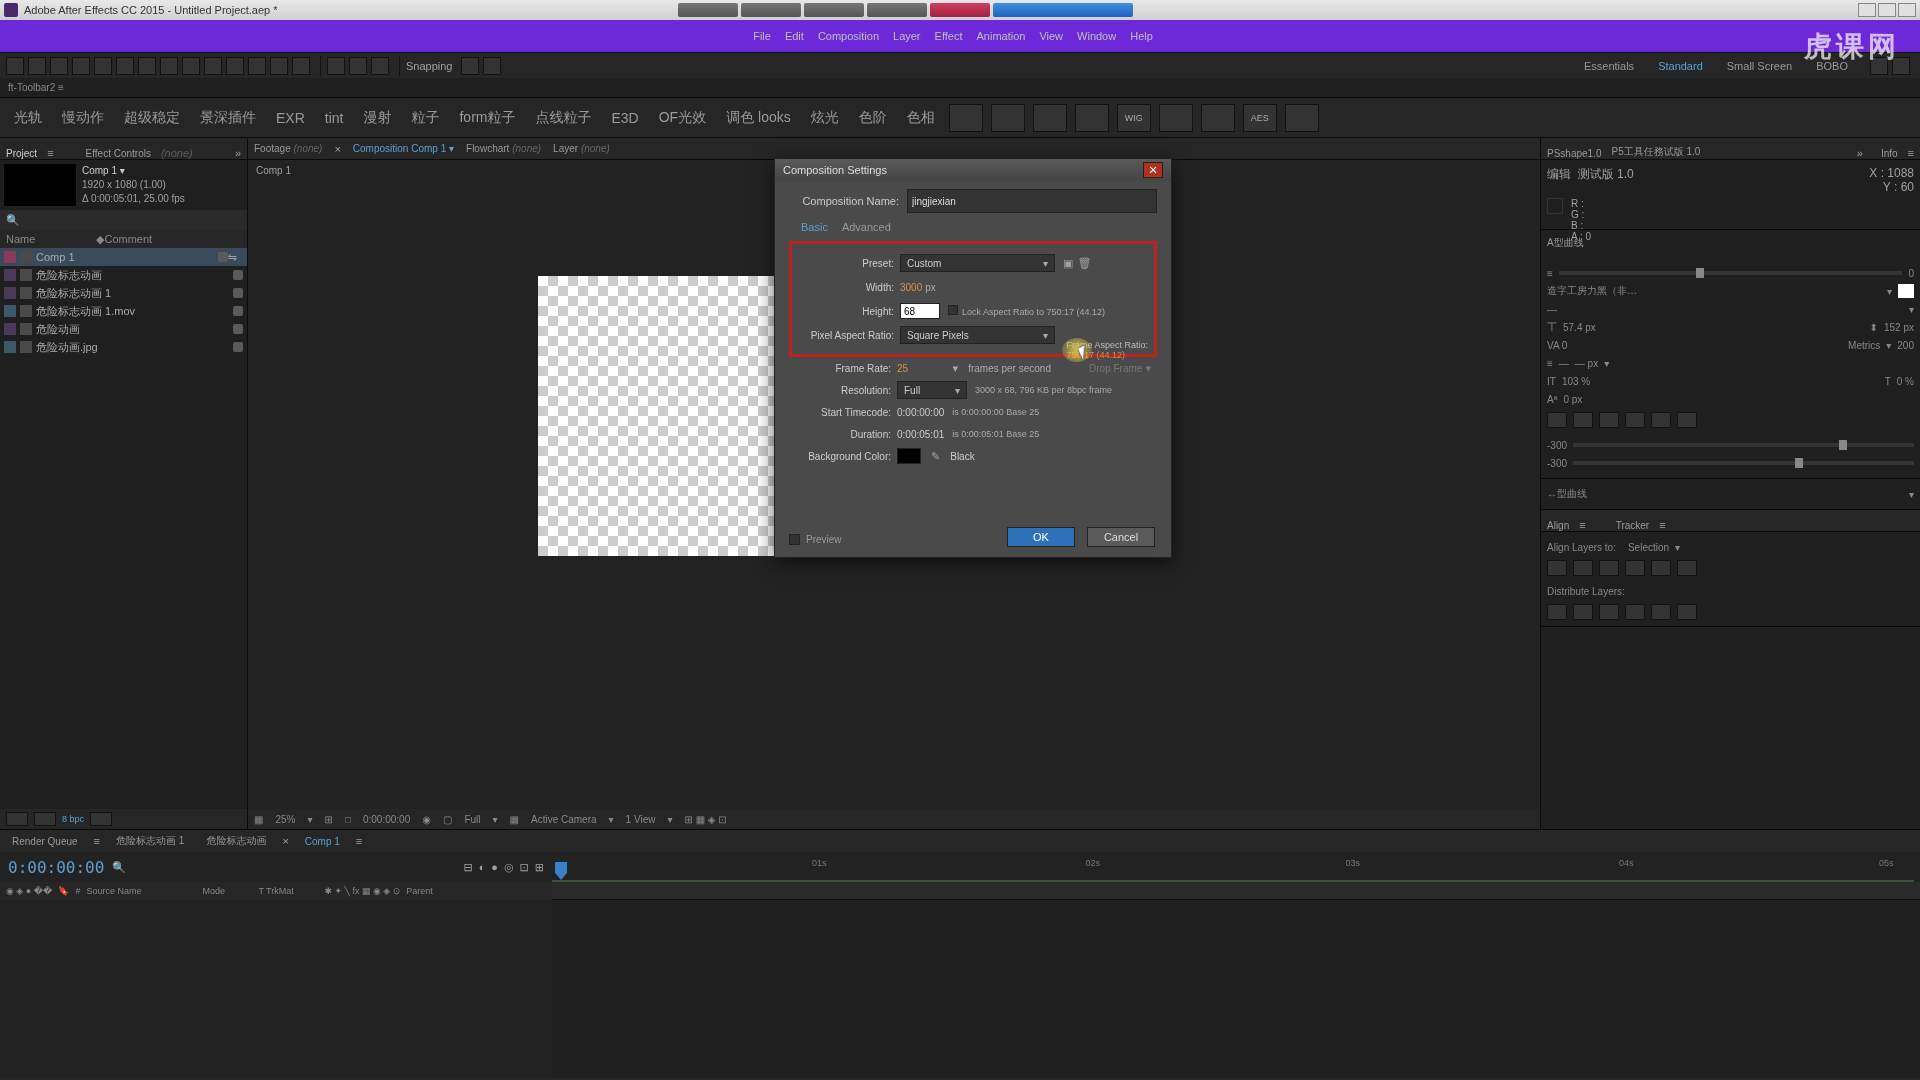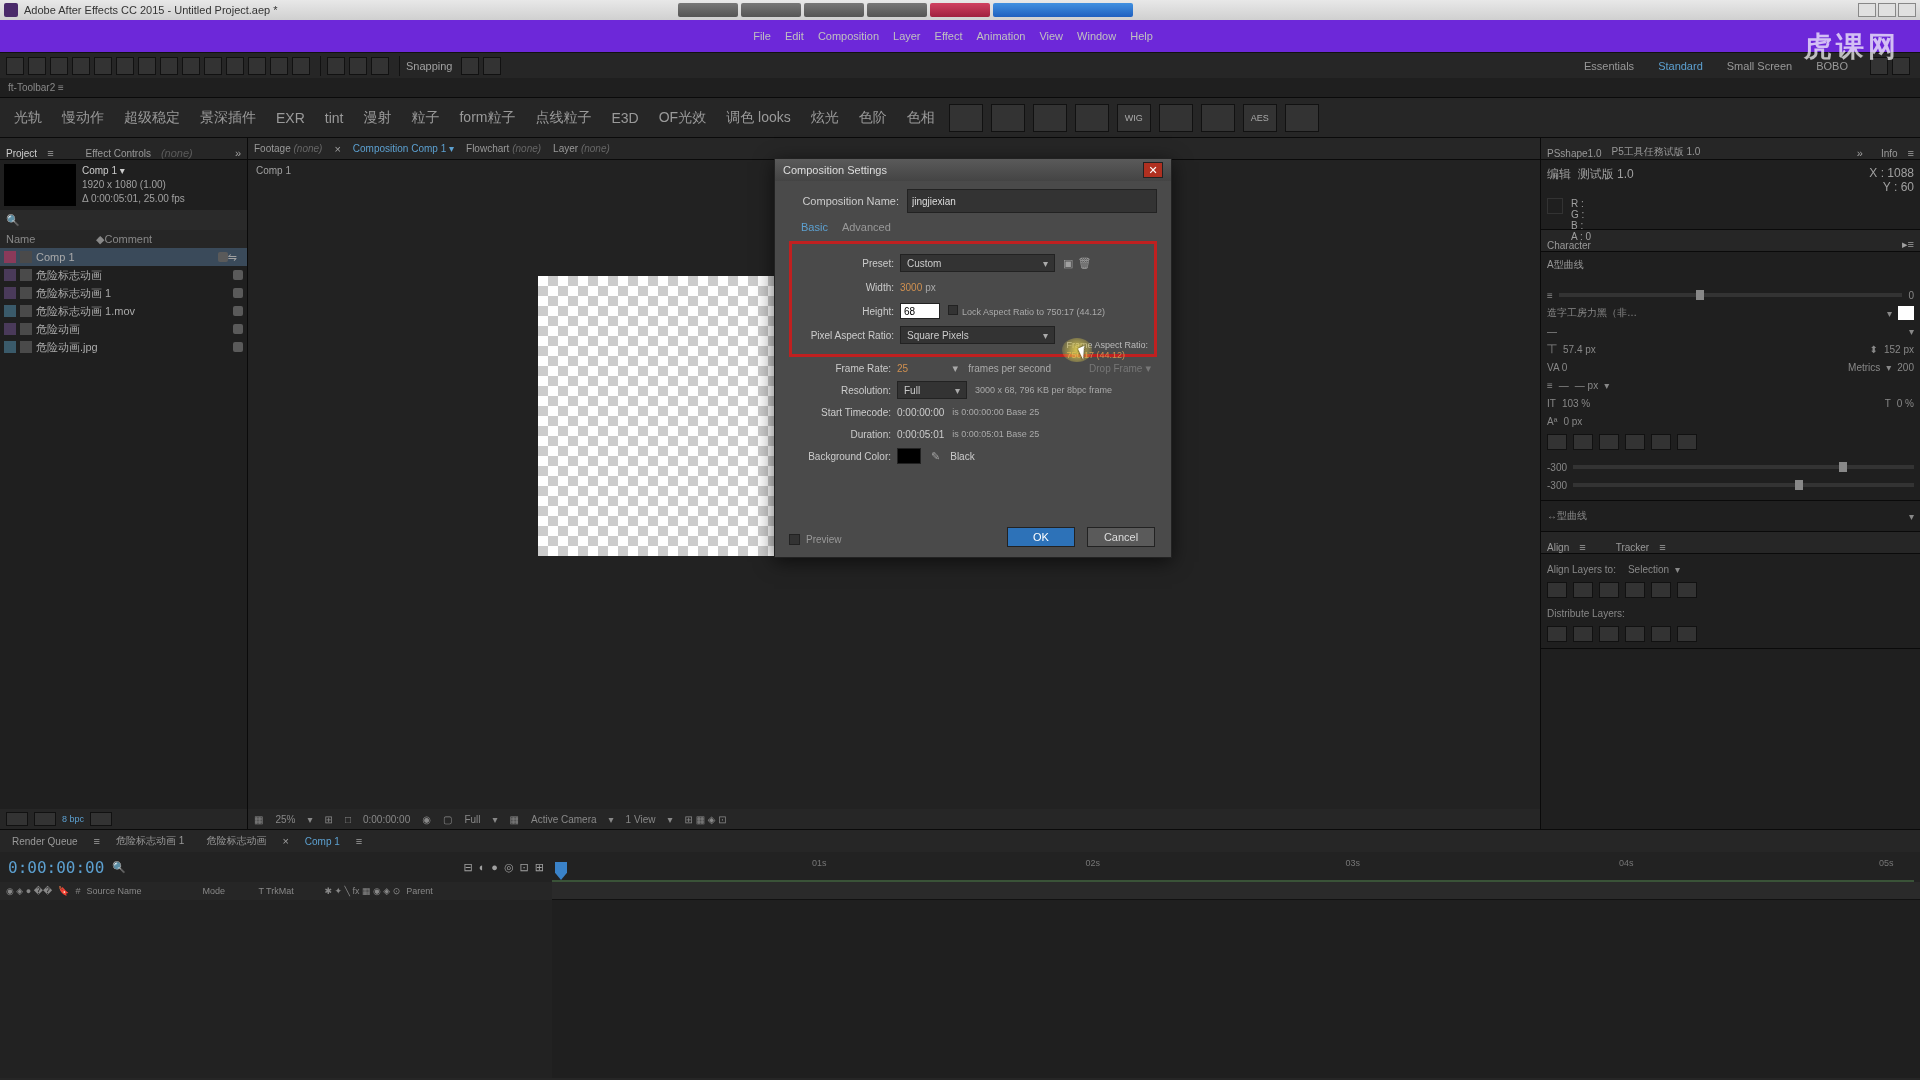--- a/index.html
+++ b/index.html
@@ -354,24 +354,20 @@
           <div><span>Y :   60</span></div>
         </div>
       </div>
       <div style="display:flex;gap:8px;margin-top:4px">
         <div style="width:16px;height:16px;border:1px solid #333"></div>
         <div style="font-size:10px;line-height:11px">
           <span>R :</span><br><span>G :</span><br><span>B :</span><br><span>A : 0</span>
         </div>
       </div>
     </div>
-    <div class="panel-tabs">
-        <span class="tab">Character</span>
-        <span style="margin-left:auto">▸≡</span>
-      </div>
     <div class="pane">
       <div class="hdr">A型曲线</div>
       <div class="row">
           <span>≡</span>
           <div class="slider">
             <div class="nub"></div>
           </div>
           <span>0</span>
         </div>
       <div class="row">

